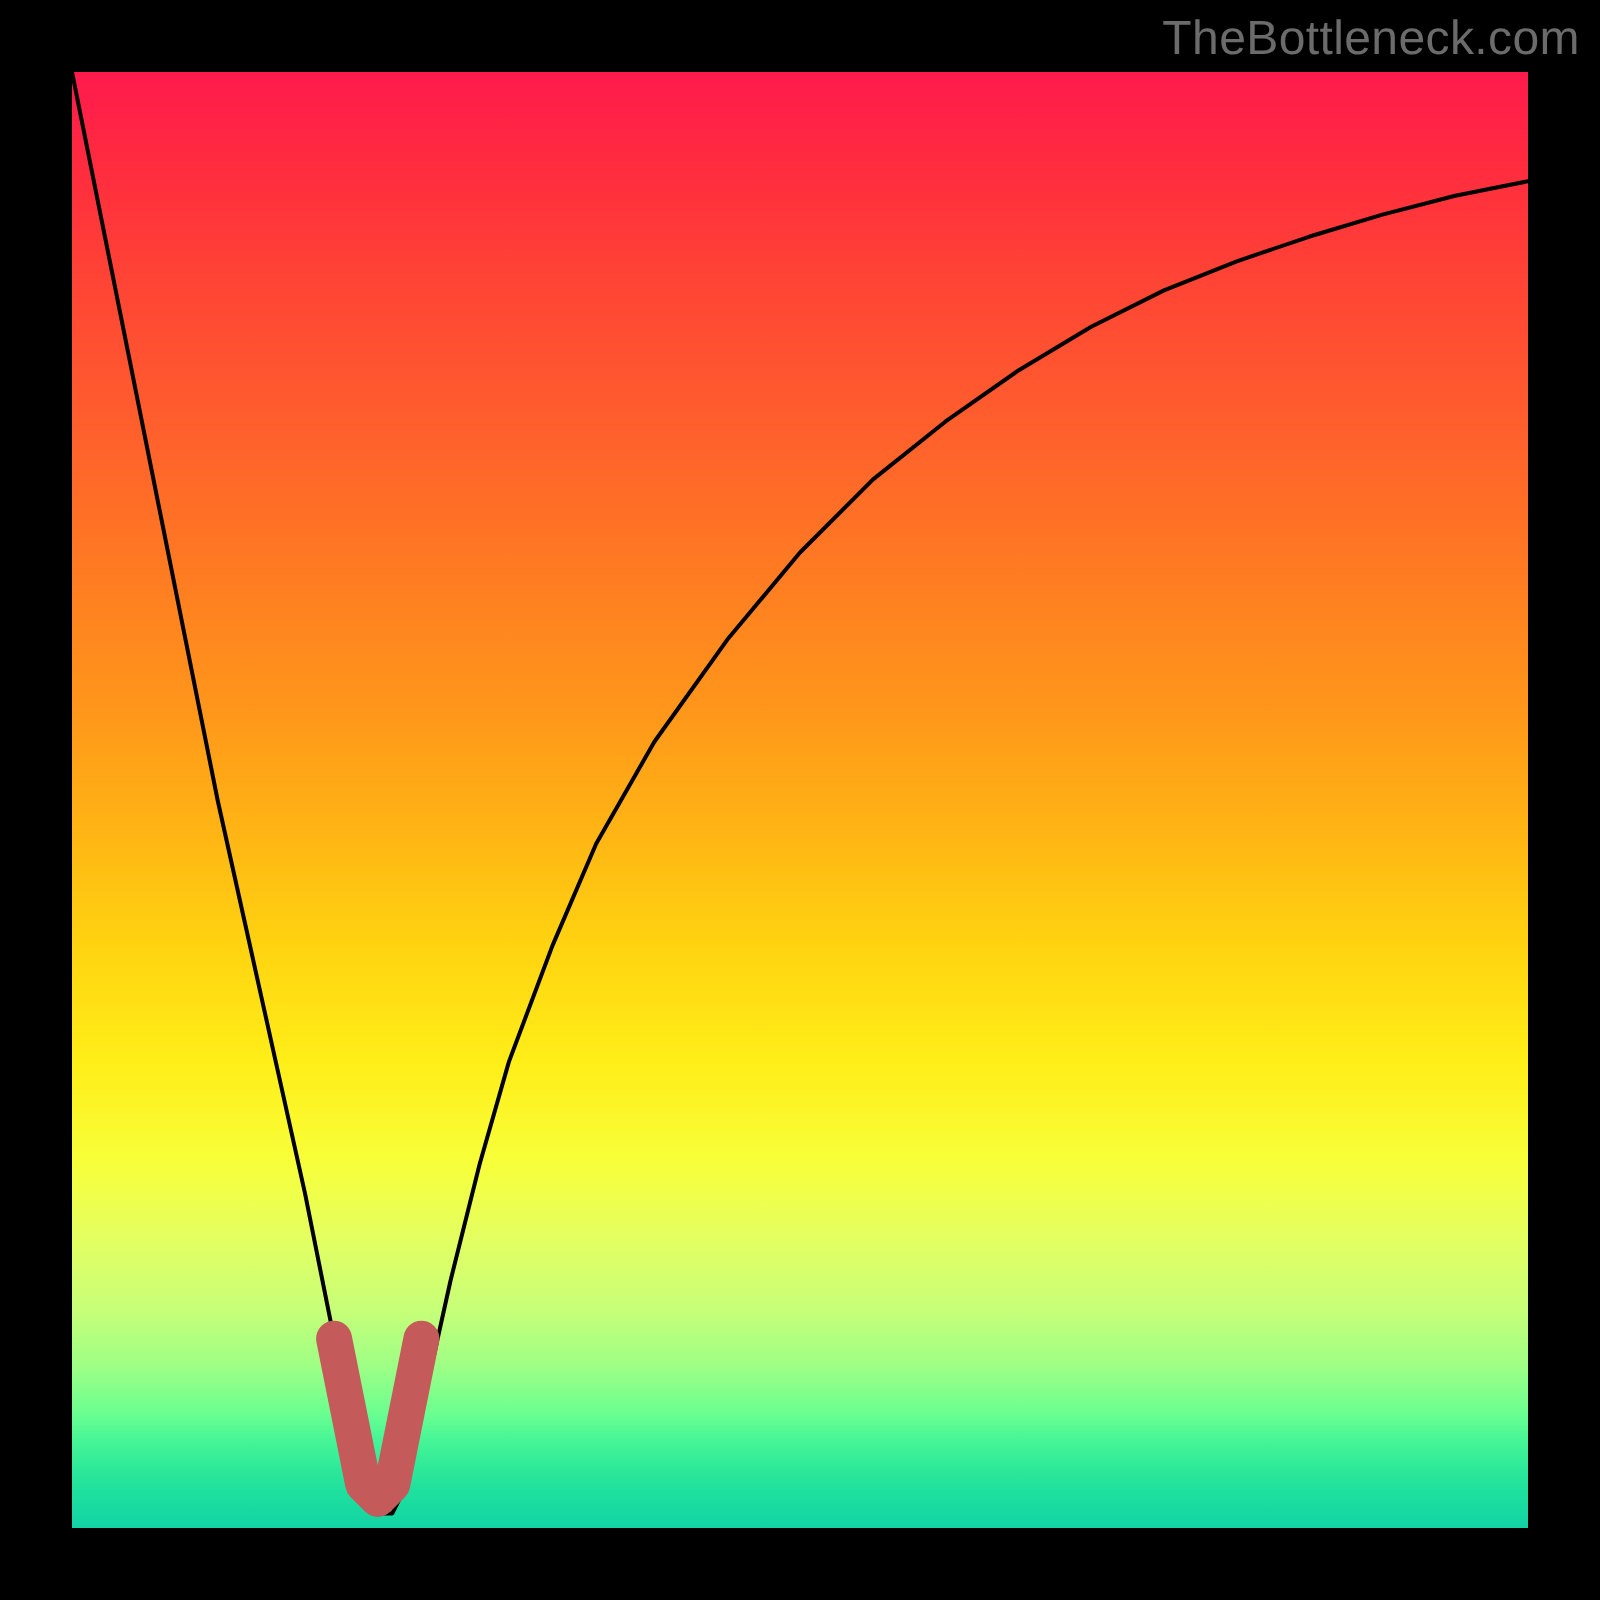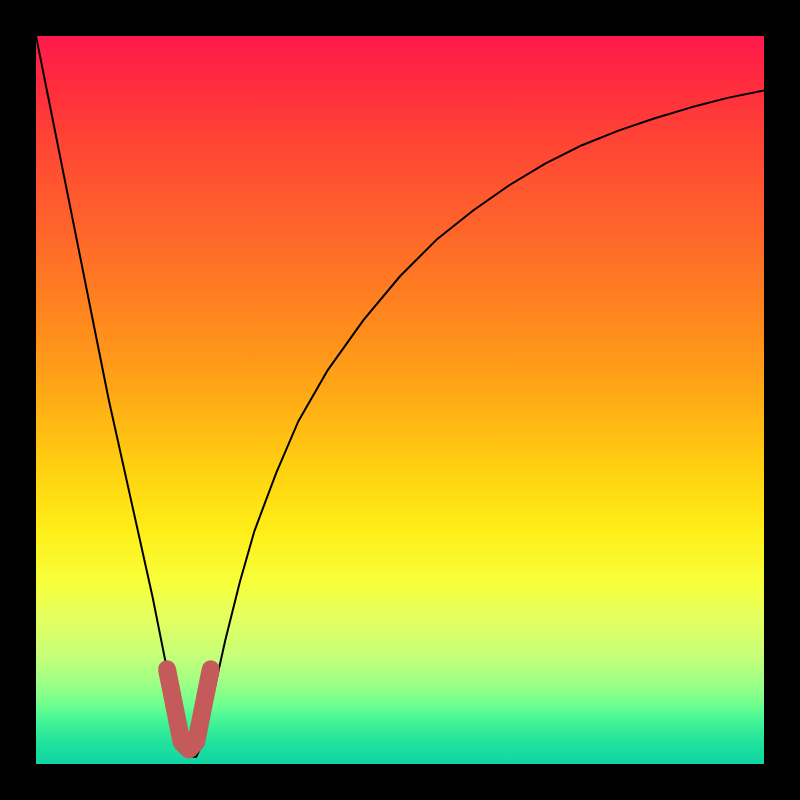--- a/index.html
+++ b/index.html
@@ -71,13 +71,14 @@
 </head>
 <body>
 
 <div class="frame">
   <div class="plot-area">
     <svg class="svg-layer" viewBox="0 0 728 728">
       <path id="main-curve" fill="none" stroke="#000000" stroke-width="2" stroke-linecap="round" stroke-linejoin="round" d="M0.00 0.00 L14.56 72.80 L29.12 145.60 L43.68 218.40 L58.24 291.20 L72.80 364.00 L87.36 429.52 L101.92 495.04 L116.48 560.56 L131.04 633.36 L138.32 669.76 L145.60 706.16 L152.88 720.72 L160.16 720.72 L167.44 706.16 L174.72 669.76 L189.28 604.24 L203.84 546.00 L218.40 495.04 L240.24 436.80 L262.08 385.84 L291.20 334.88 L327.60 283.92 L364.00 240.24 L400.40 203.84 L436.80 174.72 L473.20 149.24 L509.60 127.40 L546.00 109.20 L582.40 94.64 L618.80 82.26 L655.20 71.34 L691.60 61.88 L728.00 54.60"></path>
       <path id="target-mark" fill="none" stroke="#c45a5a" stroke-width="18" stroke-linecap="round" stroke-linejoin="round" d="M131.04 633.36 L138.32 669.76 L145.60 706.16 L152.88 713.44 L160.16 706.16 L167.44 669.76 L174.72 633.36"></path>
     </svg>
   </div>
+  <div class="watermark">TheBottleneck.com</div>
 </div>
 
 </body></html>

